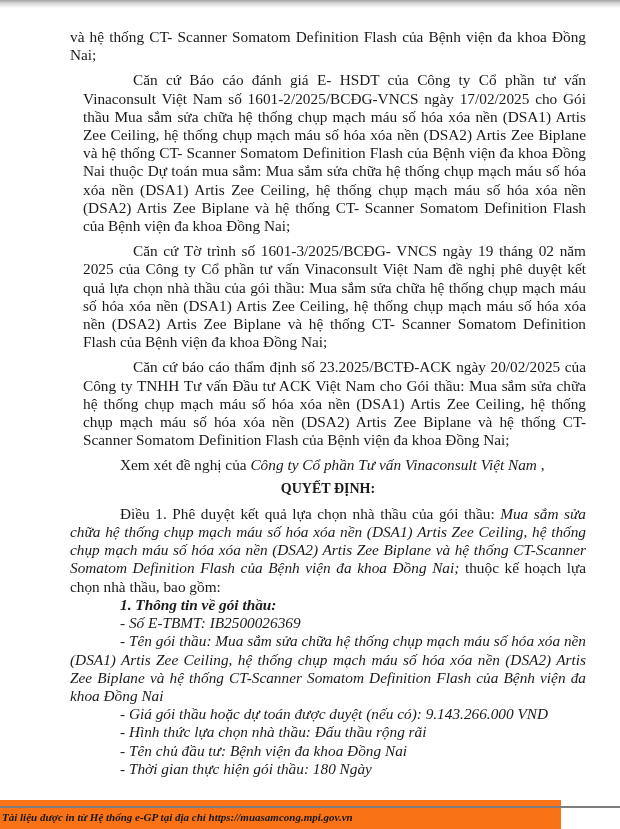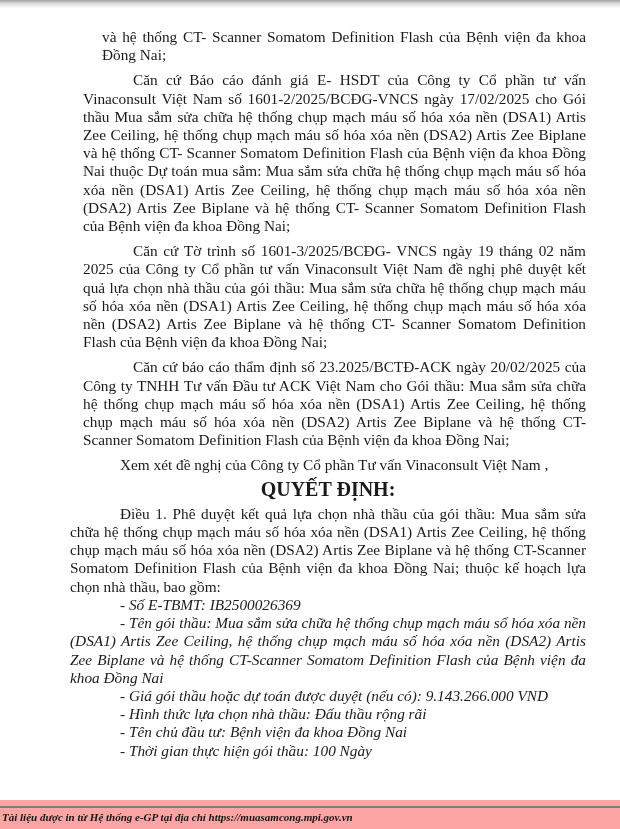--- a/index.html
+++ b/index.html
@@ -22,44 +22,44 @@
     position: absolute;
     top: 28px;
     left: 70px;
     width: 516px;
     font-size: 15.3px;
     line-height: 18.2px;
     text-align: justify;
   }
   .content p { margin: 0; }
   p.para { text-indent: 50px; margin-bottom: 7px; margin-left: 13px; }
-  p.continuation { text-indent: 0; margin-bottom: 7px; margin-left: 32px; }
+  p.continuation { text-indent: 0; margin-bottom: 7px; }
   p.consideration { text-indent: 50px; margin-bottom: 2px; }
   p.decision-heading {
     text-indent: 0;
     text-align: center;
     font-weight: bold;
-    font-size: 20px;
+    font-size: 14px;
     margin: 5px 0 7px 0;
   }
   p.article { text-indent: 50px; margin-bottom: 0; }
   p.section-heading {
     text-indent: 50px;
     font-weight: bold;
     font-style: italic;
     margin-bottom: 0;
   }
   p.info-item { text-indent: 50px; margin-bottom: 0; font-style: italic; }
   .article-label { font-weight: normal; }
-  .italic { }
+  .italic { font-style: italic; }
   .footer-band {
     position: absolute;
     top: 800px; left: 0;
-    width: 620px; height: 29px;
-    background: #fca5a5;
+    width: 561px; height: 29px;
+    background: #f97316;
   }
   .footer-rule {
     position: absolute;
     top: 6px; left: 0;
     width: 620px; height: 2px;
     background: var(--rule-color, #7e7e7e);
   }
   .footer-note {
     position: absolute;
     top: 11px; left: 2px;
@@ -84,32 +84,33 @@
   <p class="para">Căn cứ Tờ trình số 1601-3/2025/BCĐG- VNCS ngày 19 tháng 02 năm 2025 của Công ty Cổ phần tư vấn Vinaconsult Việt Nam đề nghị phê duyệt kết quả lựa chọn nhà thầu của gói thầu: Mua sắm sửa chữa hệ thống chụp mạch máu số hóa xóa nền (DSA1) Artis Zee Ceiling, hệ thống chụp mạch máu số hóa xóa nền (DSA2) Artis Zee Biplane và hệ thống CT- Scanner Somatom Definition Flash của Bệnh viện đa khoa Đồng Nai;</p>
 
   <p class="para">Căn cứ báo cáo thẩm định số 23.2025/BCTĐ-ACK ngày 20/02/2025 của Công ty TNHH Tư vấn Đầu tư ACK Việt Nam cho Gói thầu: Mua sắm sửa chữa hệ thống chụp mạch máu số hóa xóa nền (DSA1) Artis Zee Ceiling, hệ thống chụp mạch máu số hóa xóa nền (DSA2) Artis Zee Biplane và hệ thống CT-Scanner Somatom Definition Flash của Bệnh viện đa khoa Đồng Nai;</p>
 
   <p class="consideration"><span>Xem xét đề nghị của </span><span class="italic">Công ty Cổ phần Tư vấn Vinaconsult Việt Nam</span><span> ,</span></p>
 
   <p class="decision-heading">QUYẾT ĐỊNH:</p>
 
   <p class="article"><span class="article-label">Điều 1.</span><span> Phê duyệt kết quả lựa chọn nhà thầu của gói thầu: </span><span class="italic">Mua sắm sửa chữa hệ thống chụp mạch máu số hóa xóa nền (DSA1) Artis Zee Ceiling, hệ thống chụp mạch máu số hóa xóa nền (DSA2) Artis Zee Biplane và hệ thống CT-Scanner Somatom Definition Flash của Bệnh viện đa khoa Đồng Nai;</span><span> thuộc kế hoạch lựa chọn nhà thầu, bao gồm:</span></p>
 
+  <p class="section-heading">1. Thông tin về gói thầu:</p>
 
   <p class="info-item">- Số E-TBMT: IB2500026369</p>
 
   <p class="info-item">- Tên gói thầu: Mua sắm sửa chữa hệ thống chụp mạch máu số hóa xóa nền (DSA1) Artis Zee Ceiling, hệ thống chụp mạch máu số hóa xóa nền (DSA2) Artis Zee Biplane và hệ thống CT-Scanner Somatom Definition Flash của Bệnh viện đa khoa Đồng Nai</p>
 
   <p class="info-item">- Giá gói thầu hoặc dự toán được duyệt (nếu có): 9.143.266.000 VND</p>
 
   <p class="info-item">- Hình thức lựa chọn nhà thầu: Đấu thầu rộng rãi</p>
 
   <p class="info-item">- Tên chủ đầu tư: Bệnh viện đa khoa Đồng Nai</p>
 
 
-  <p class="info-item">- Thời gian thực hiện gói thầu: 100 Ngày</p>
+  <p class="info-item">- Thời gian thực hiện gói thầu: 180 Ngày</p>
 
 </div>
 
 <div class="footer-band">
   <div class="footer-rule"></div>
   <div class="footer-note">Tài liệu được in từ Hệ thống e-GP tại địa chỉ https://muasamcong.mpi.gov.vn</div>
 </div>
 
 </body></html>

